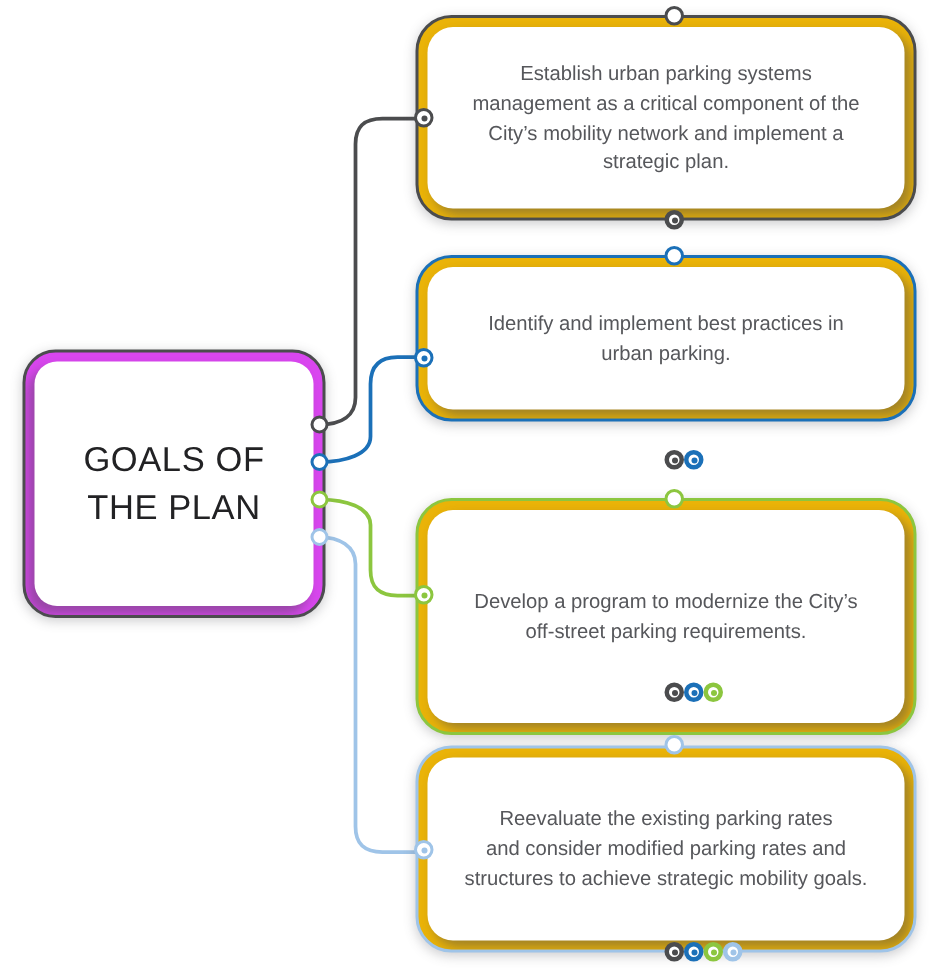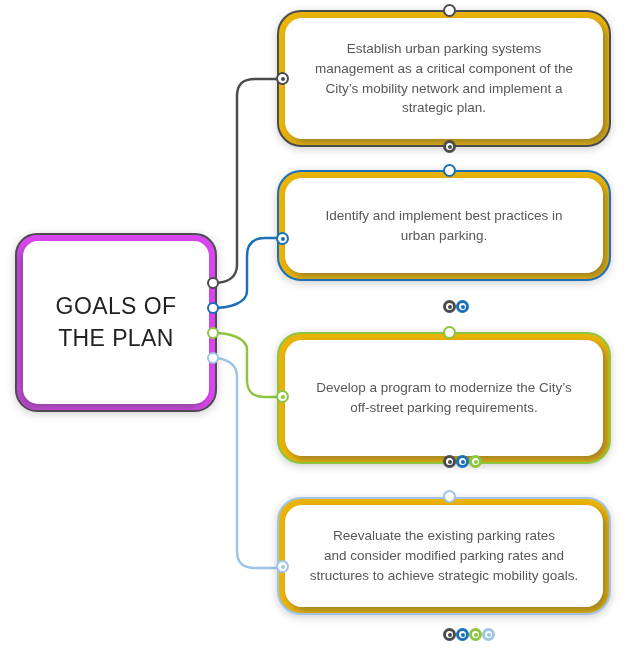--- a/index.html
+++ b/index.html
@@ -122,36 +122,36 @@
     </div>
     <span class="anchor top-circle" style="top:164px"></span>
     <span class="anchor left-target" style="top:232px"></span>
     <span class="dots" style="top:300px">
         <span class="dot c-dark_gray"></span>
         <span class="dot c-blue"></span>
       </span>
   </div>
 
   <div class="goal-group c-green">
-    <div class="goal-box" style="top:332px;height:132px">
+    <div class="goal-box" style="top:332px;height:158px">
       <div class="goal-card">
         <p class="goal-text">Develop a program to modernize the City’s<br>off-street parking requirements.</p>
       </div>
     </div>
     <span class="anchor top-circle" style="top:326px"></span>
     <span class="anchor left-target" style="top:390px"></span>
     <span class="dots" style="top:455px">
         <span class="dot c-dark_gray"></span>
         <span class="dot c-blue"></span>
         <span class="dot c-green"></span>
       </span>
   </div>
 
   <div class="goal-group c-light_blue">
-    <div class="goal-box" style="top:497px;height:118px">
+    <div class="goal-box" style="top:497px;height:138px">
       <div class="goal-card">
         <p class="goal-text">Reevaluate the existing parking rates<br>and consider modified parking rates and<br>structures to achieve strategic mobility goals.</p>
       </div>
     </div>
     <span class="anchor top-circle" style="top:490px"></span>
     <span class="anchor left-target" style="top:560px"></span>
     <span class="dots" style="top:628px">
         <span class="dot c-dark_gray"></span>
         <span class="dot c-blue"></span>
         <span class="dot c-green"></span>

